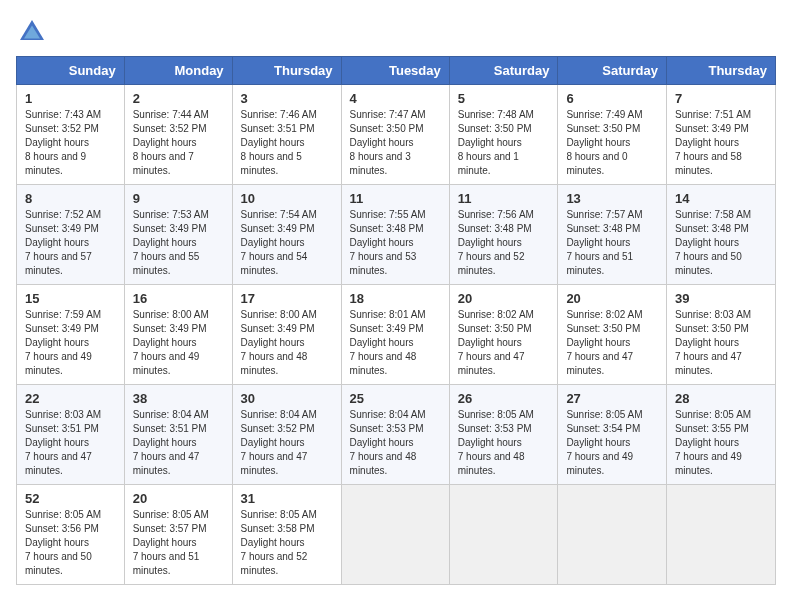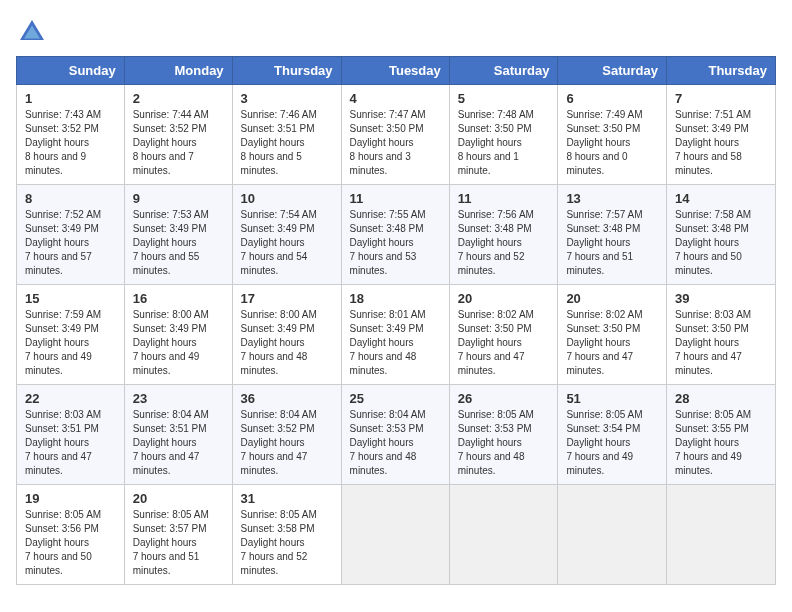--- a/index.html
+++ b/index.html
@@ -210,47 +210,47 @@
           <span class="day-num">39</span>
           <div class="day-info">Sunrise: 8:03 AM<br>Sunset: 3:50 PM<br>Daylight hours<br>7 hours and 47 minutes.</div>
         </td>
       </tr>
       <tr>
         <td>
           <span class="day-num">22</span>
           <div class="day-info">Sunrise: 8:03 AM<br>Sunset: 3:51 PM<br>Daylight hours<br>7 hours and 47 minutes.</div>
         </td>
         <td>
-          <span class="day-num">23</span>
+          <span class="day-num">38</span>
           <div class="day-info">Sunrise: 8:04 AM<br>Sunset: 3:51 PM<br>Daylight hours<br>7 hours and 47 minutes.</div>
         </td>
         <td>
-          <span class="day-num">36</span>
+          <span class="day-num">30</span>
           <div class="day-info">Sunrise: 8:04 AM<br>Sunset: 3:52 PM<br>Daylight hours<br>7 hours and 47 minutes.</div>
         </td>
         <td>
           <span class="day-num">25</span>
           <div class="day-info">Sunrise: 8:04 AM<br>Sunset: 3:53 PM<br>Daylight hours<br>7 hours and 48 minutes.</div>
         </td>
         <td>
           <span class="day-num">26</span>
           <div class="day-info">Sunrise: 8:05 AM<br>Sunset: 3:53 PM<br>Daylight hours<br>7 hours and 48 minutes.</div>
         </td>
         <td>
-          <span class="day-num">51</span>
+          <span class="day-num">27</span>
           <div class="day-info">Sunrise: 8:05 AM<br>Sunset: 3:54 PM<br>Daylight hours<br>7 hours and 49 minutes.</div>
         </td>
         <td>
           <span class="day-num">28</span>
           <div class="day-info">Sunrise: 8:05 AM<br>Sunset: 3:55 PM<br>Daylight hours<br>7 hours and 49 minutes.</div>
         </td>
       </tr>
       <tr>
         <td>
-          <span class="day-num">19</span>
+          <span class="day-num">52</span>
           <div class="day-info">Sunrise: 8:05 AM<br>Sunset: 3:56 PM<br>Daylight hours<br>7 hours and 50 minutes.</div>
         </td>
         <td>
           <span class="day-num">20</span>
           <div class="day-info">Sunrise: 8:05 AM<br>Sunset: 3:57 PM<br>Daylight hours<br>7 hours and 51 minutes.</div>
         </td>
         <td>
           <span class="day-num">31</span>
           <div class="day-info">Sunrise: 8:05 AM<br>Sunset: 3:58 PM<br>Daylight hours<br>7 hours and 52 minutes.</div>
         </td>

